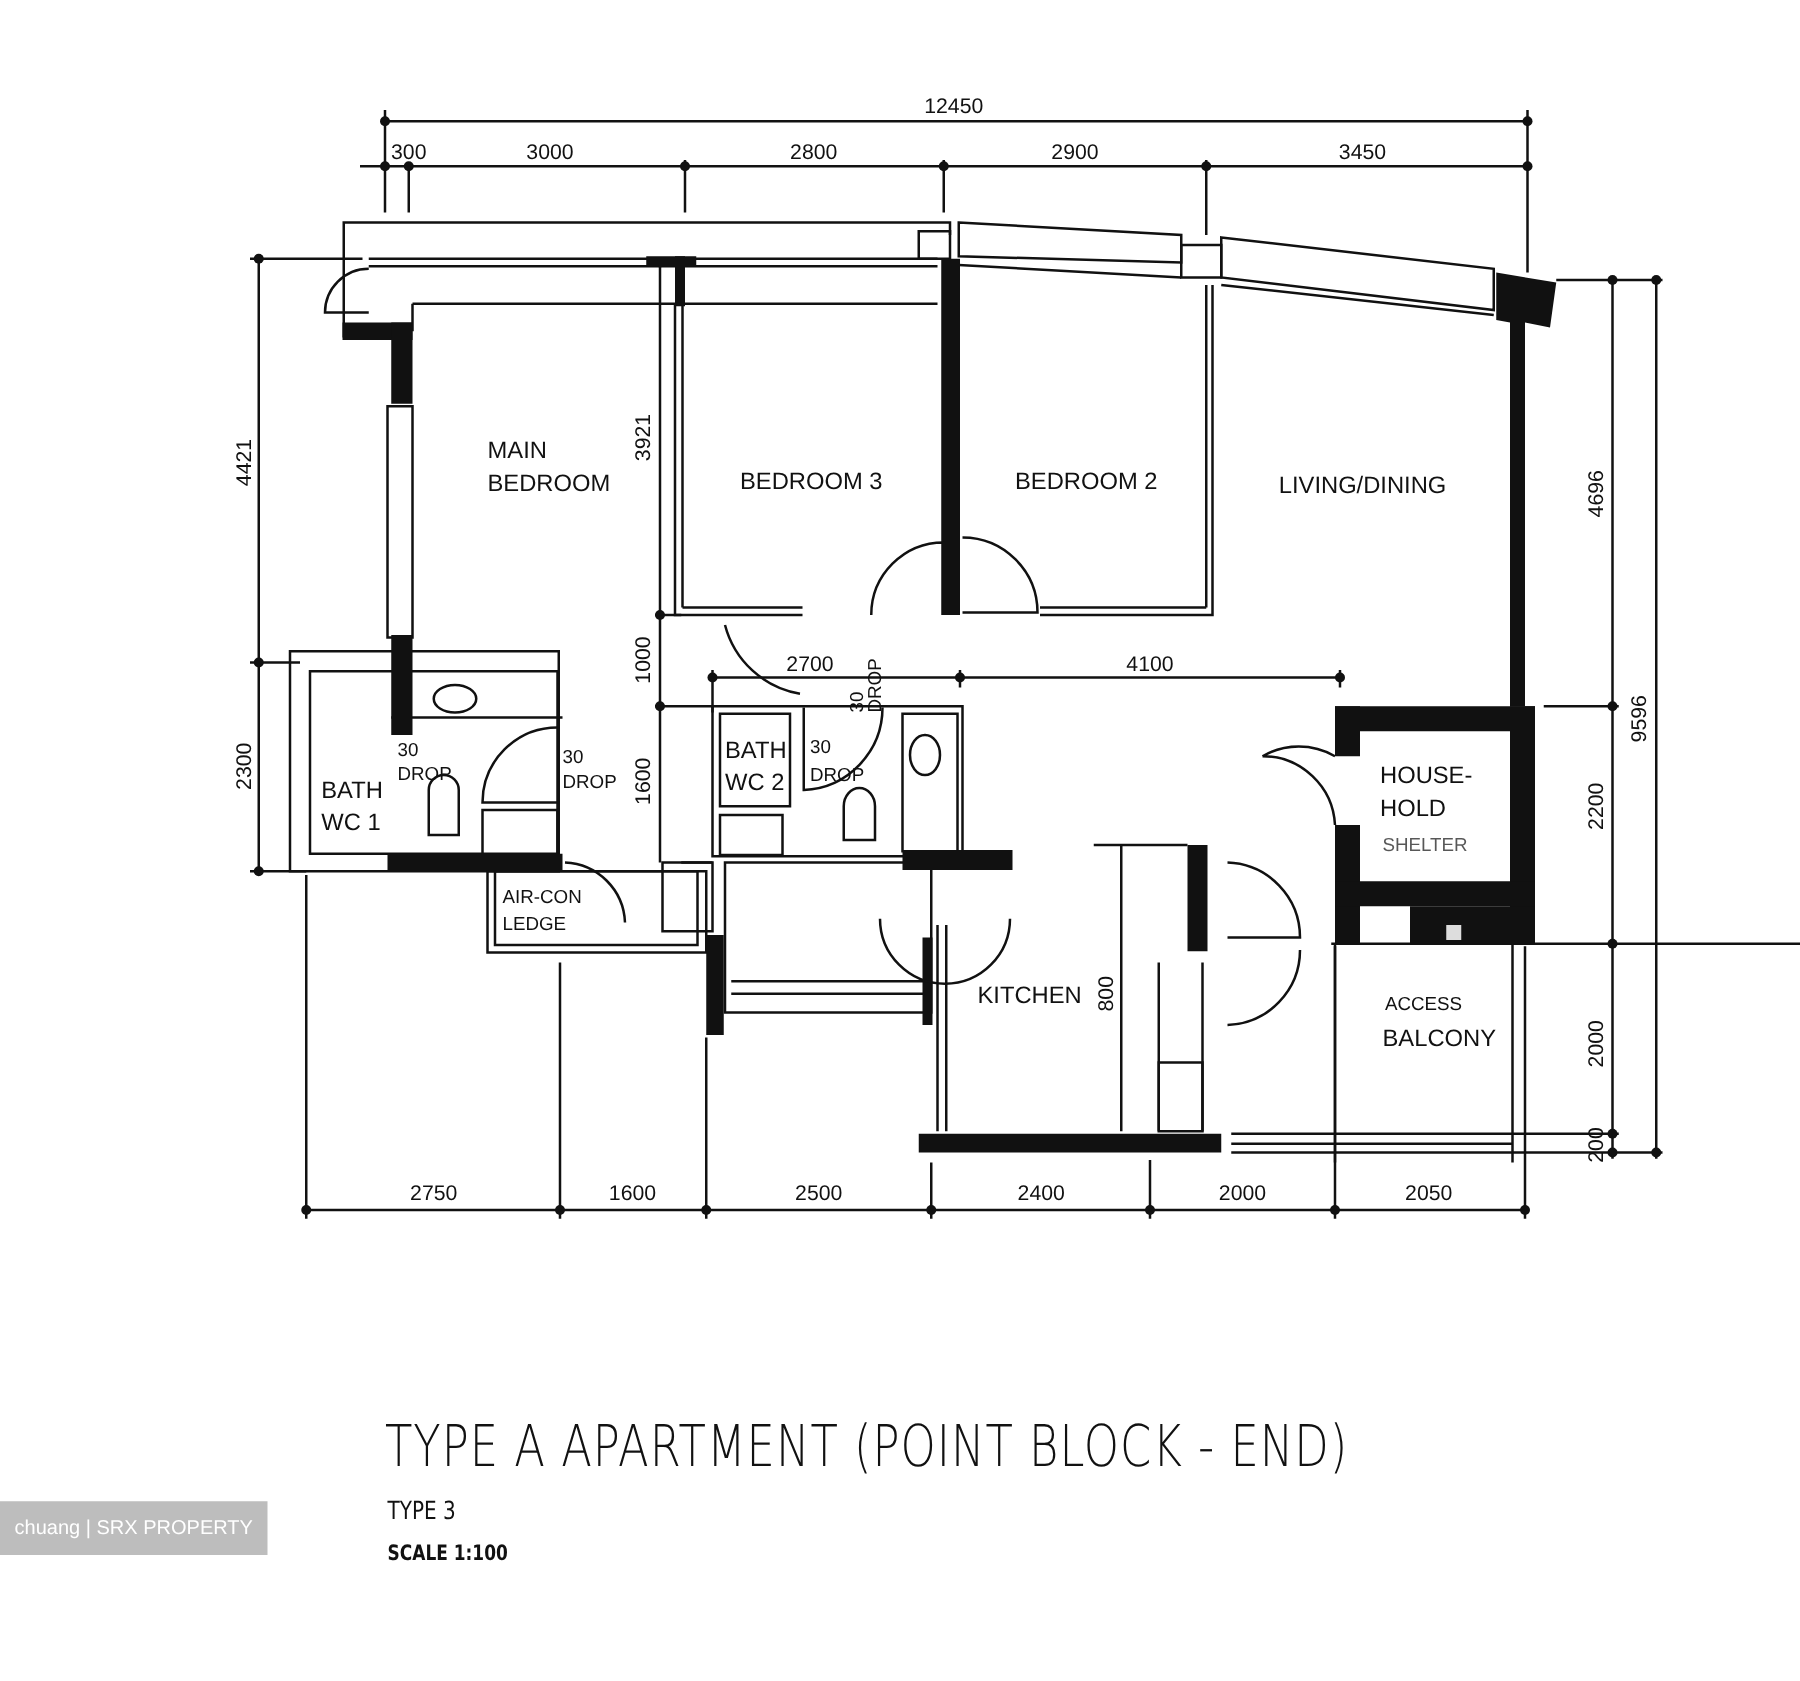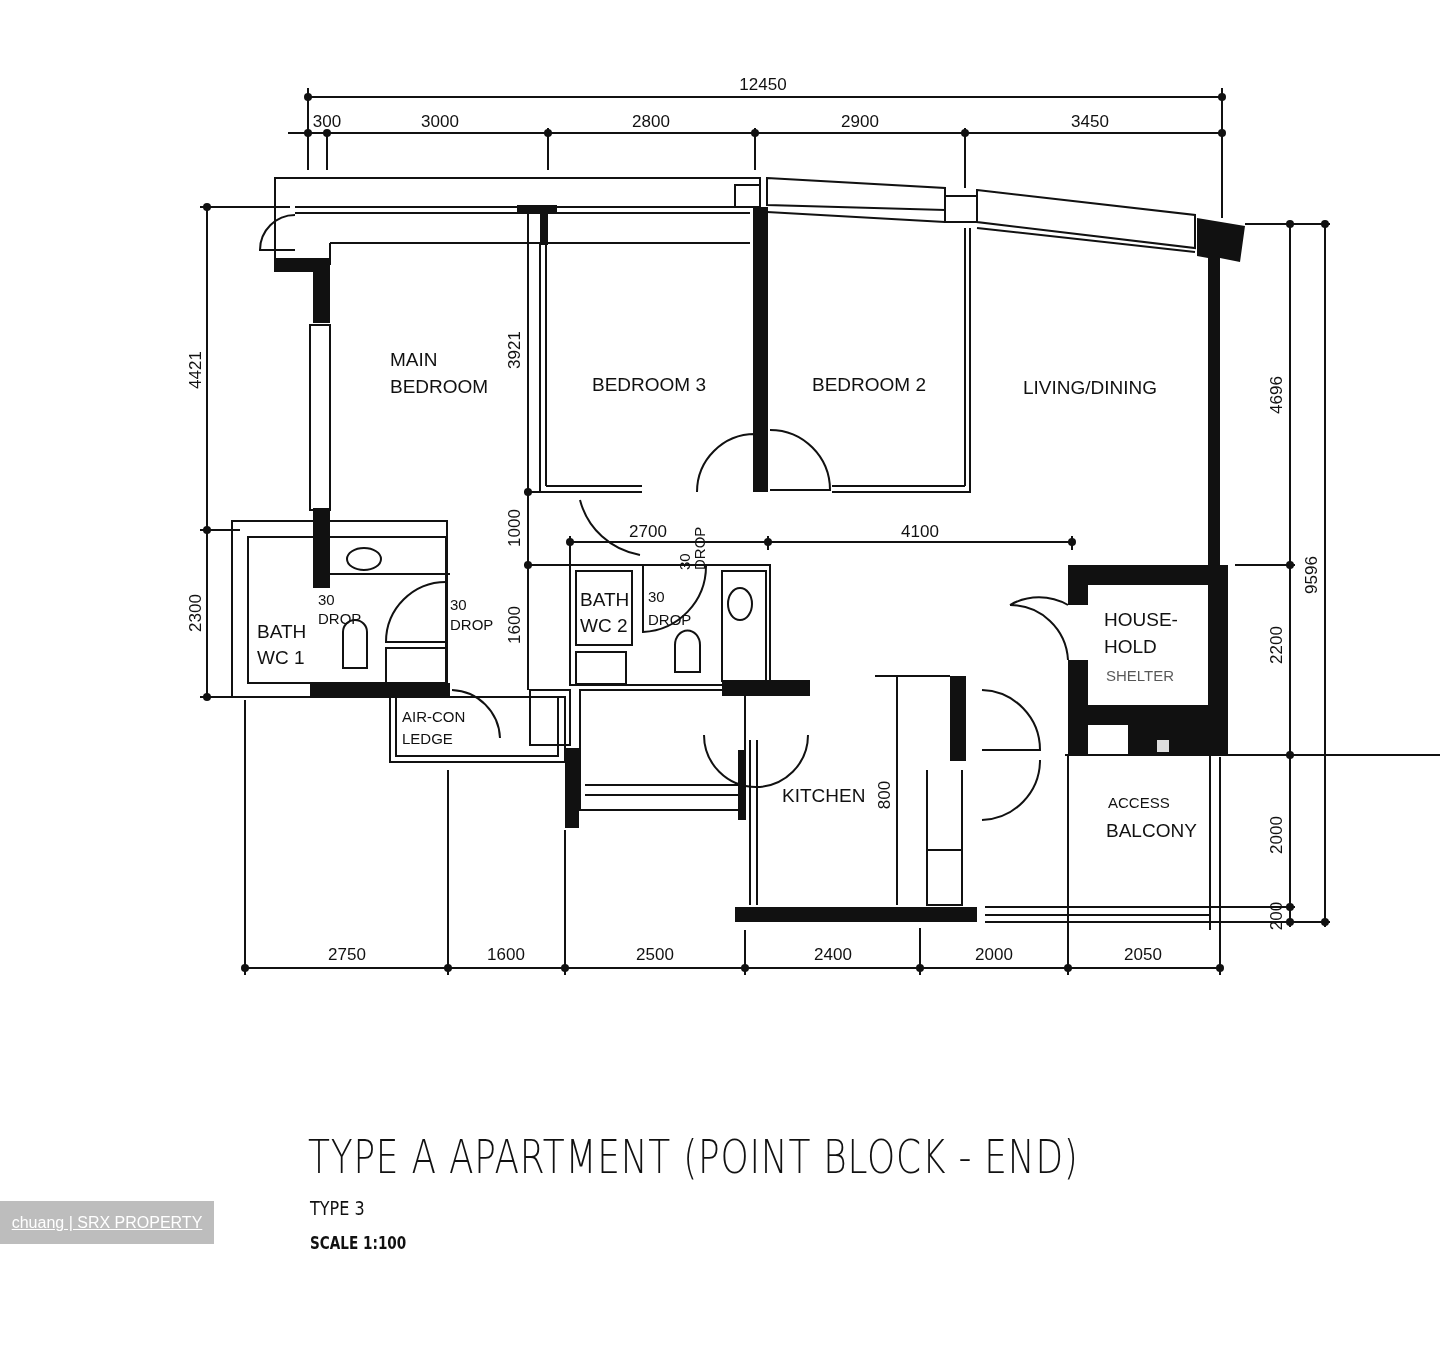--- a/index.html
+++ b/index.html
@@ -4,21 +4,21 @@
 <style>
   html, body { margin:0; padding:0; background:#ffffff; }
   body { width:1440px; height:1345px; position:relative; overflow:hidden; font-family:"Liberation Sans", sans-serif; }
   svg.plan { position:absolute; left:0; top:0; }
   .dim { font-family:"Liberation Sans Narrow","Liberation Sans", sans-serif; font-size:17px; fill:#111; }
   .room { font-family:"Liberation Sans", sans-serif; font-size:19px; fill:#111; }
   .small { font-family:"Liberation Sans", sans-serif; font-size:15px; fill:#111; }
   .title { position:absolute; left:308px; top:1130px; font-size:46px; font-weight:300; color:#111; letter-spacing:1px; transform:scaleX(0.78); transform-origin:left top; white-space:nowrap; font-family:"DejaVu Sans", sans-serif; }
   .subtitle { position:absolute; left:310px; top:1196px; font-size:20px; color:#111; transform:scaleX(0.8); transform-origin:left top; font-family:"DejaVu Sans", sans-serif; }
   .scale { position:absolute; left:310px; top:1233px; font-size:17px; font-weight:bold; color:#111; transform:scaleX(0.8); transform-origin:left top; font-family:"DejaVu Sans", sans-serif; }
-  .watermark { position:absolute; left:0; top:1201px; width:214px; height:43px; background:#bdbdbd; color:#fff; font-size:16px; line-height:43px; text-align:center;text-decoration:underline; }
+  .watermark { position:absolute; left:0; top:1201px; width:214px; height:43px; background:#bdbdbd; color:#fff; font-size:16px; line-height:43px; text-align:center; }
 </style>
 </head>
 <body>
 
 <svg class="plan" width="1440" height="1345" viewBox="0 0 1440 1345">
   <g stroke="#111" stroke-width="2" fill="none">
 
     <line x1="308" y1="97" x2="1222" y2="97"></line>
     <line x1="308" y1="88" x2="308" y2="170"></line>
     <line x1="1222" y1="88" x2="1222" y2="218"></line>

